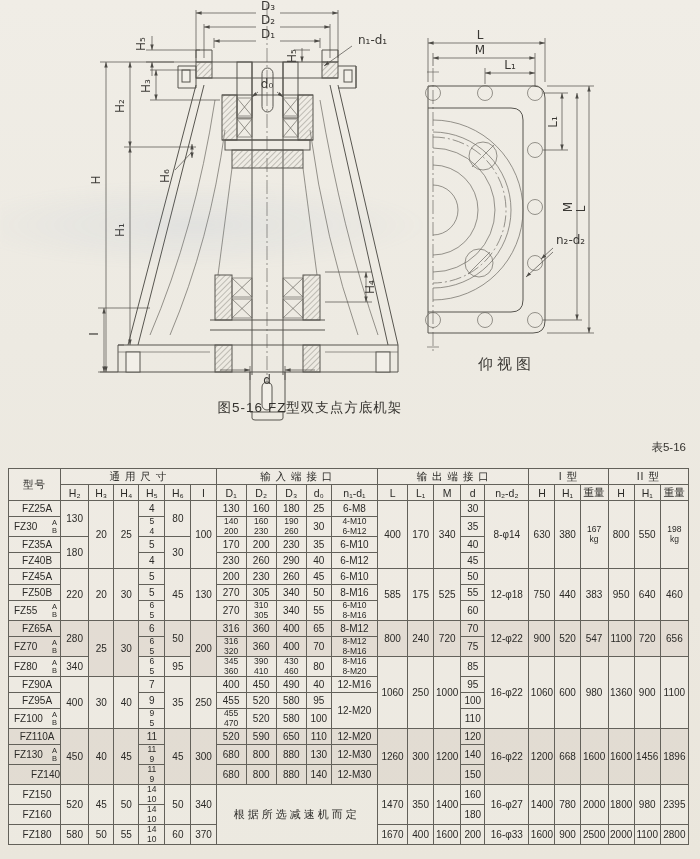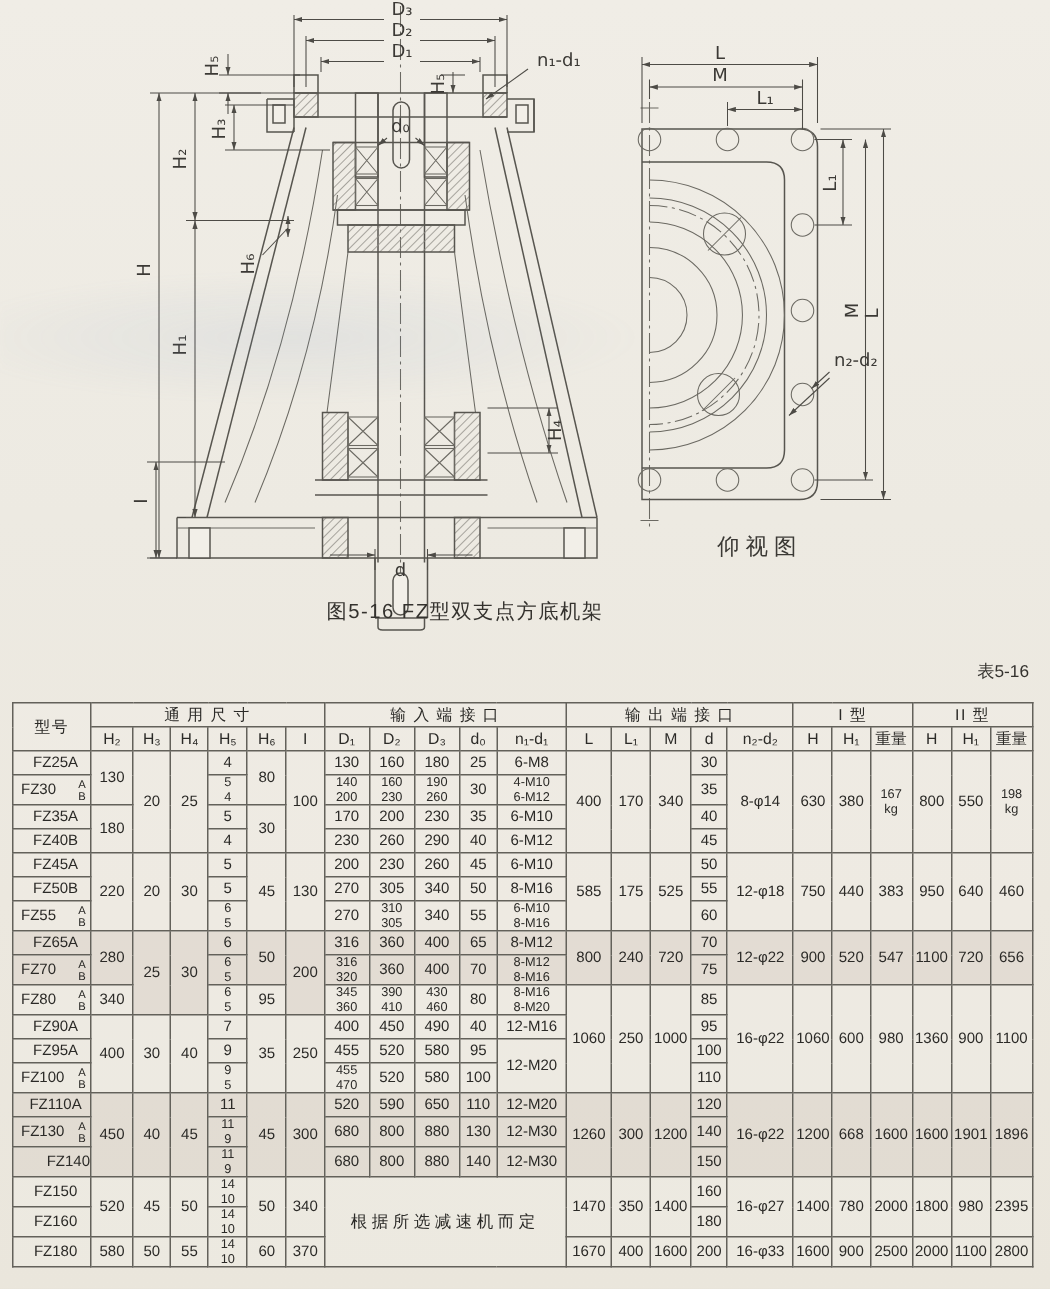--- a/index.html
+++ b/index.html
@@ -616,21 +616,21 @@
           <td>12-M20</td>
           <td rowspan="3">1260</td>
           <td rowspan="3">300</td>
           <td rowspan="3">1200</td>
           <td>120</td>
           <td rowspan="3">16-φ22</td>
           <td rowspan="3">1200</td>
           <td rowspan="3">668</td>
           <td rowspan="3">1600</td>
           <td rowspan="3">1600</td>
-          <td rowspan="3">1901</td>
+          <td rowspan="3">1456</td>
           <td rowspan="3">1896</td>
         </tr>
         <tr class="shade" style="height: 20px;">
           <td class="model-cell">
             <div class="mrow">
               <span>FZ130</span>
               <span class="ab-col">
                 <i style="font-style: normal;">A</i>
                 <i style="font-style: normal;">B</i>
               </span>

